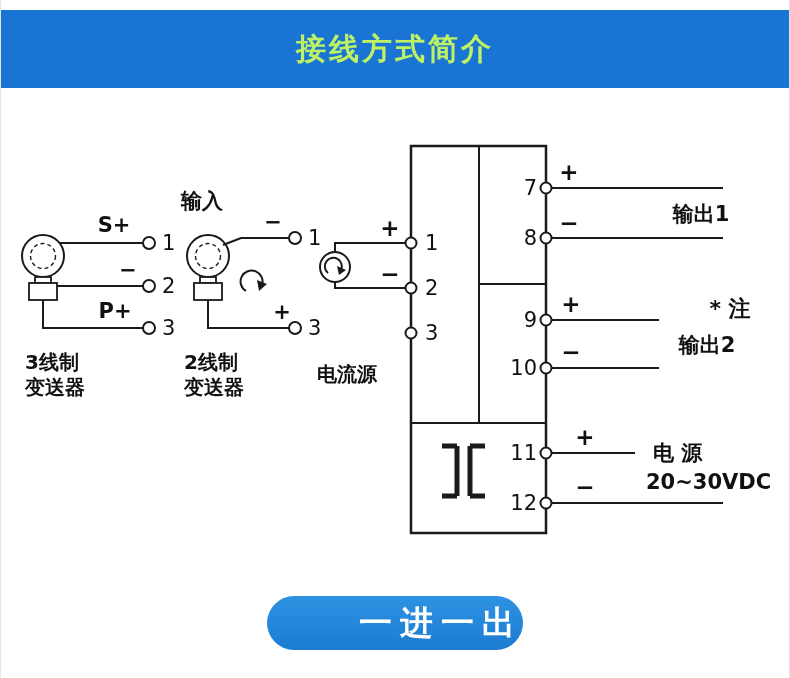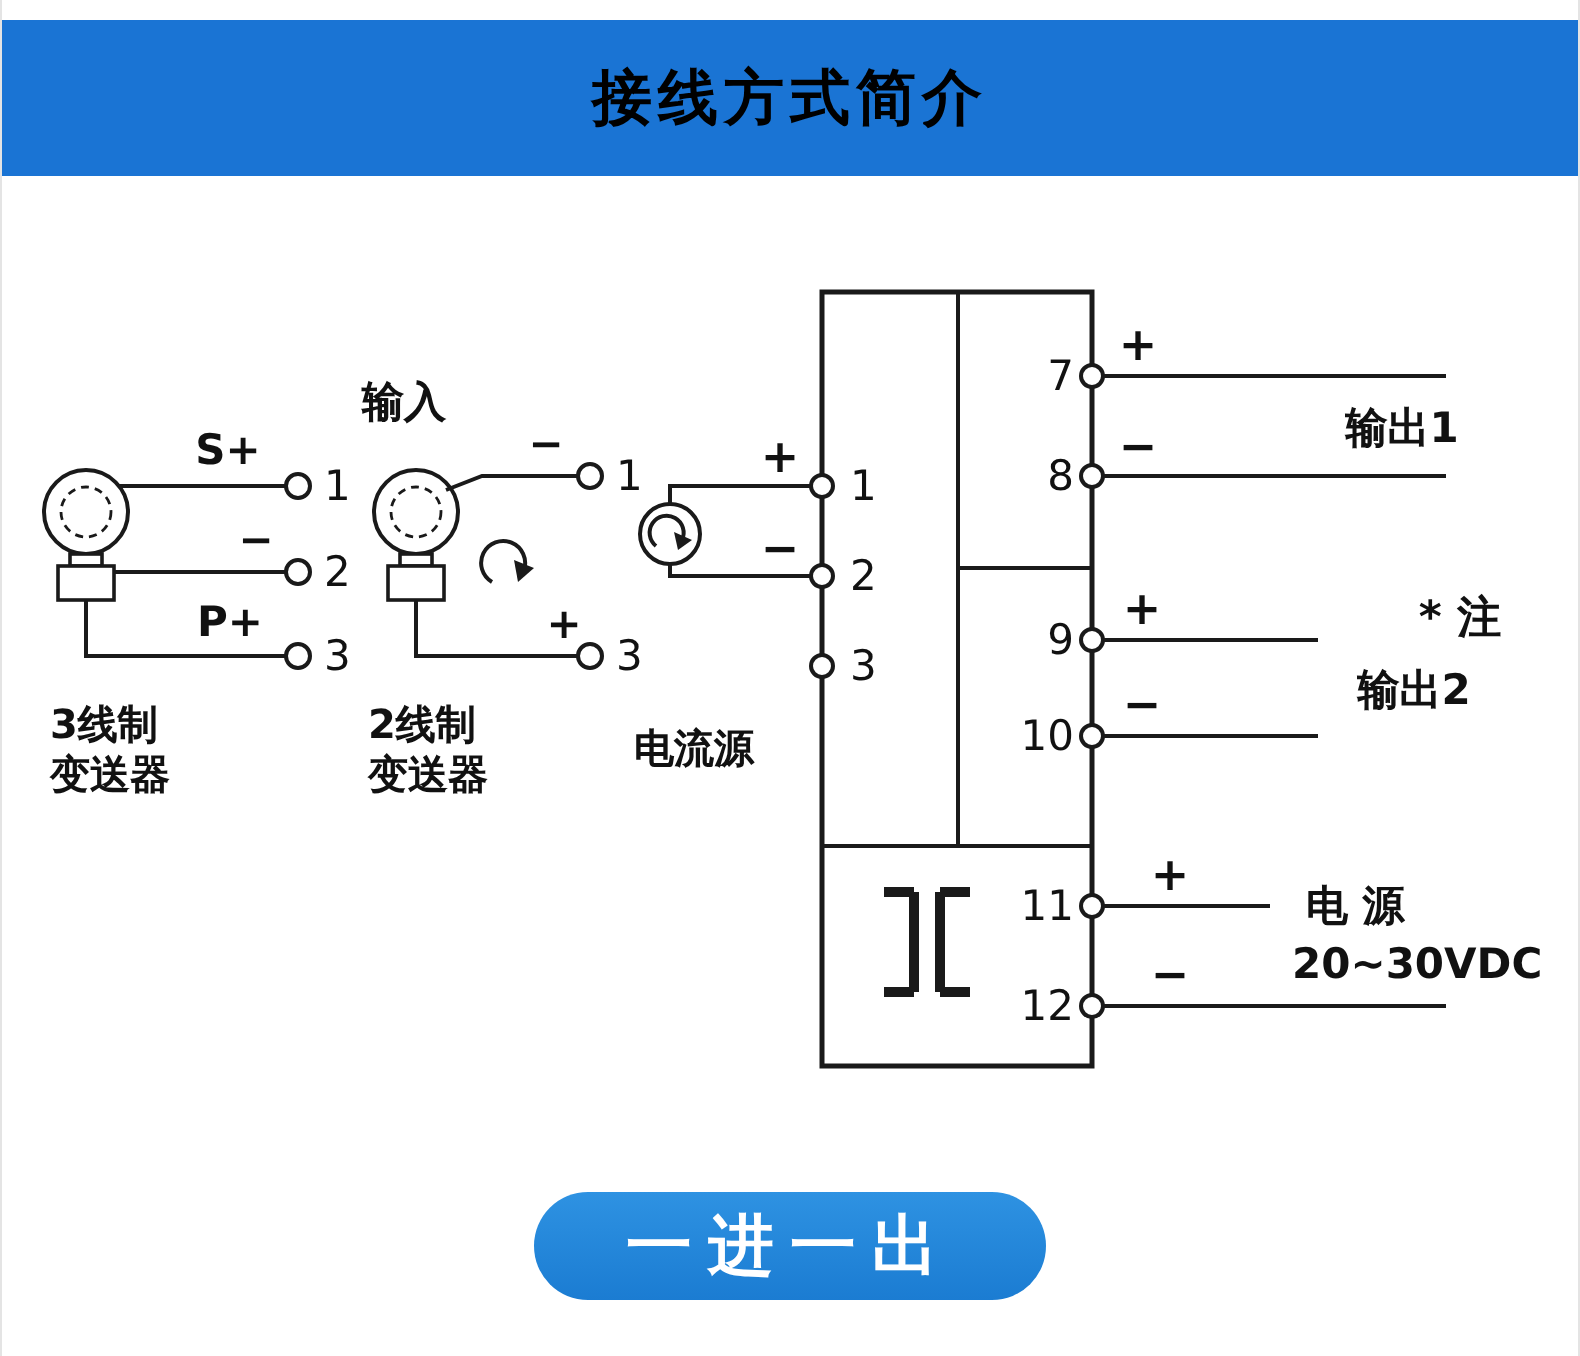--- a/index.html
+++ b/index.html
@@ -4,37 +4,37 @@
 <style>
   html,body{margin:0;padding:0;background:#ffffff;}
   body{font-family:"DejaVu Sans","Liberation Sans",sans-serif;}
   .page{
     width:790px;height:678px;margin:0 auto;background:#ffffff;
     border-left:1px solid #e4e4e4;border-right:1px solid #e4e4e4;
     box-sizing:border-box;overflow:hidden;
   }
   .topgap{height:10px;}
   .header{
-    height:78px;background:#1a74d4;color:#000000;
+    height:78px;background:#1a74d4;color:#bef264;
     display:flex;align-items:center;justify-content:center;
     font-size:30px;font-weight:bold;letter-spacing:3px;
   }
   .diagram-wrap{width:790px;height:502px;}
   svg text{fill:#111111;}
   svg .num{font-size:21px;}
   svg .sig{font-size:21px;font-weight:700;}
   svg .pol{font-size:23px;font-weight:700;}
   svg .cjk{font-size:20px;font-weight:600;}
   svg .note{font-size:22px;font-weight:700;}
   svg .volt{font-size:21px;font-weight:700;}
   .badge{
     width:256px;height:54px;margin:6px auto 0;
     background:linear-gradient(180deg,#2e92e2,#1b7cd2);
     border-radius:27px;color:#ffffff;
-    display:flex;align-items:center;justify-content:center;
+    display:flex;align-items:center;justify-content:flex-end;
     font-size:33px;font-weight:bold;letter-spacing:8px;
   }
 </style>
 </head>
 <body>
 
 <div class="page">
   <div class="topgap"></div>
 
   <div class="header">

